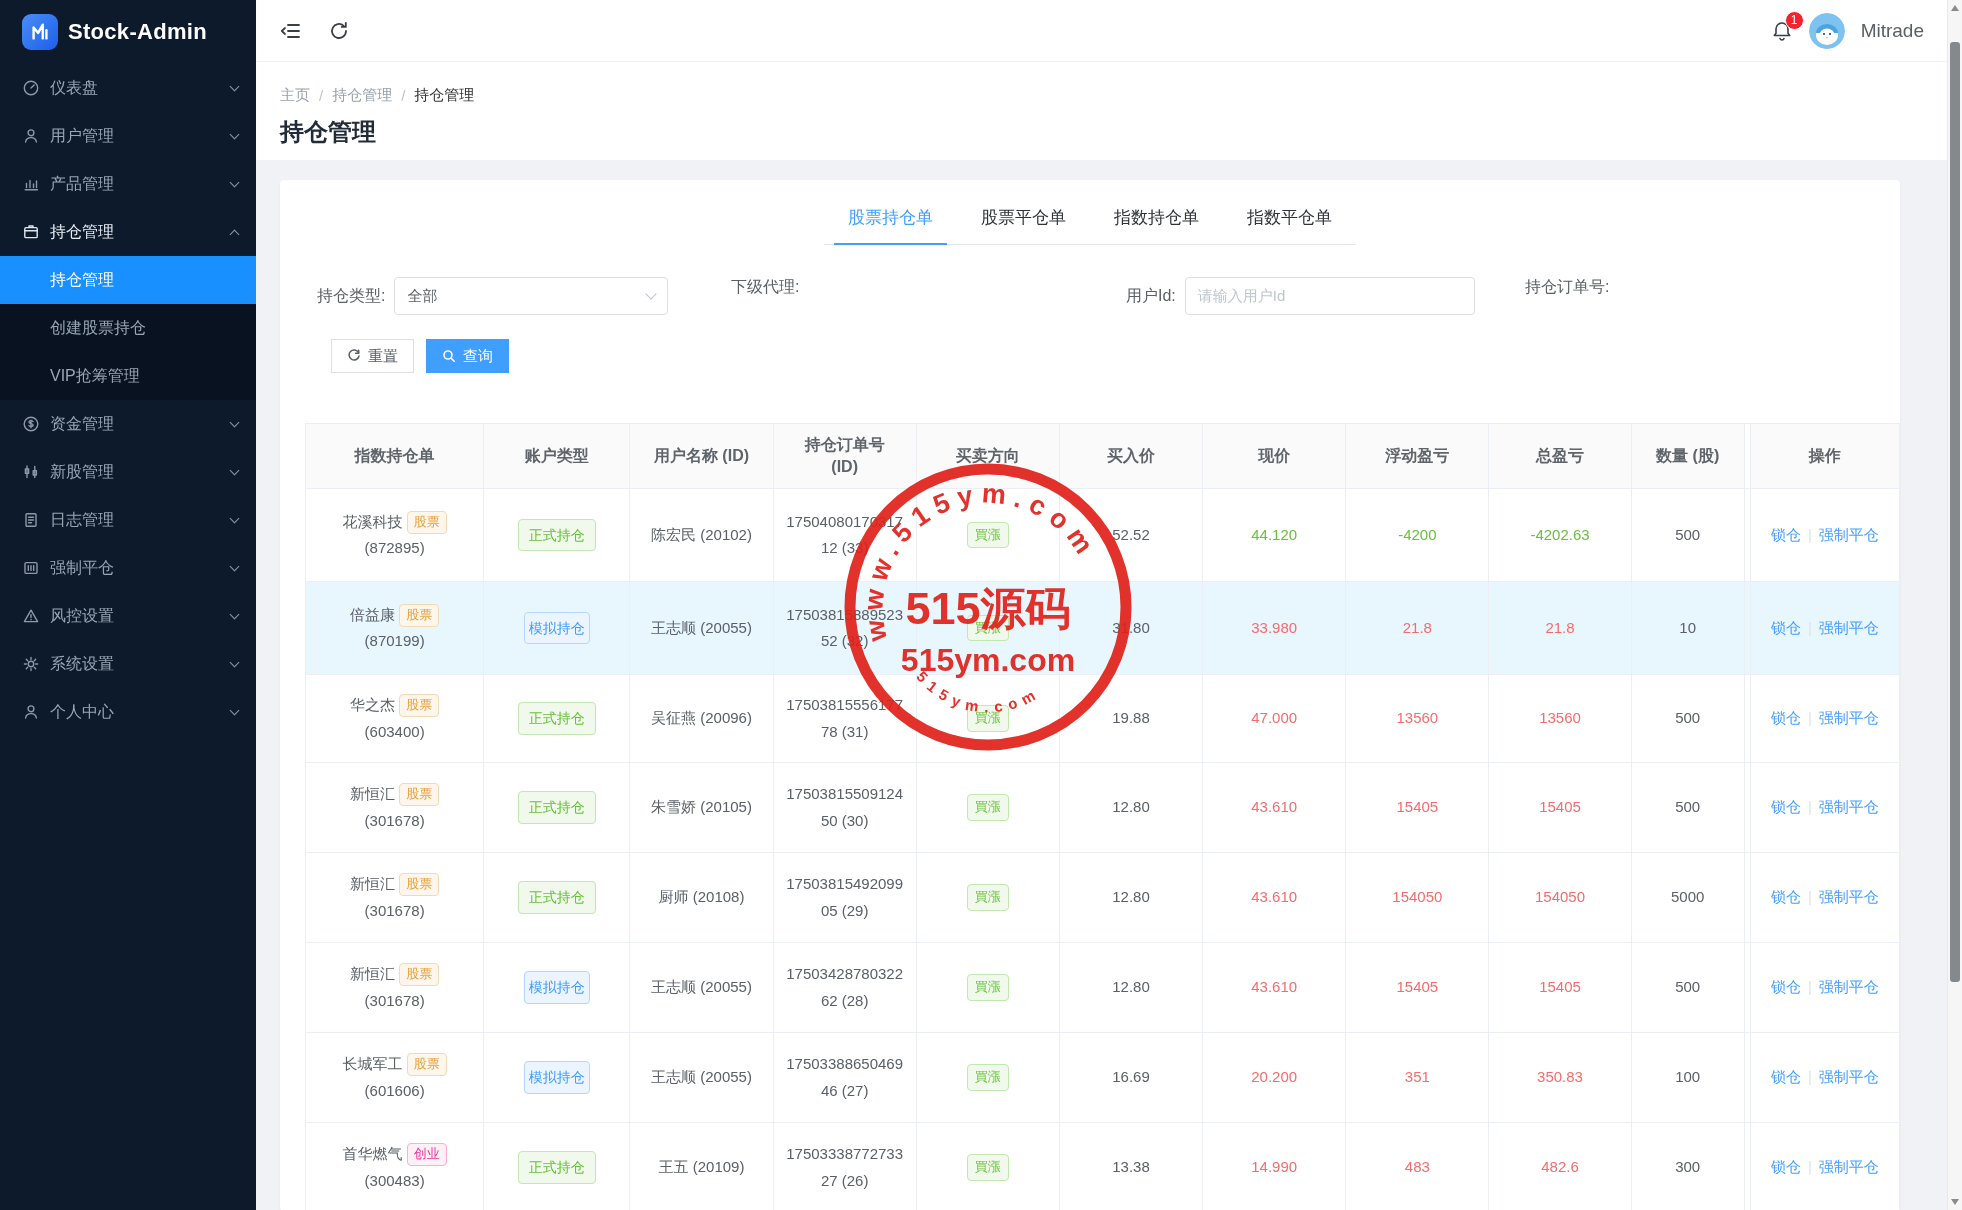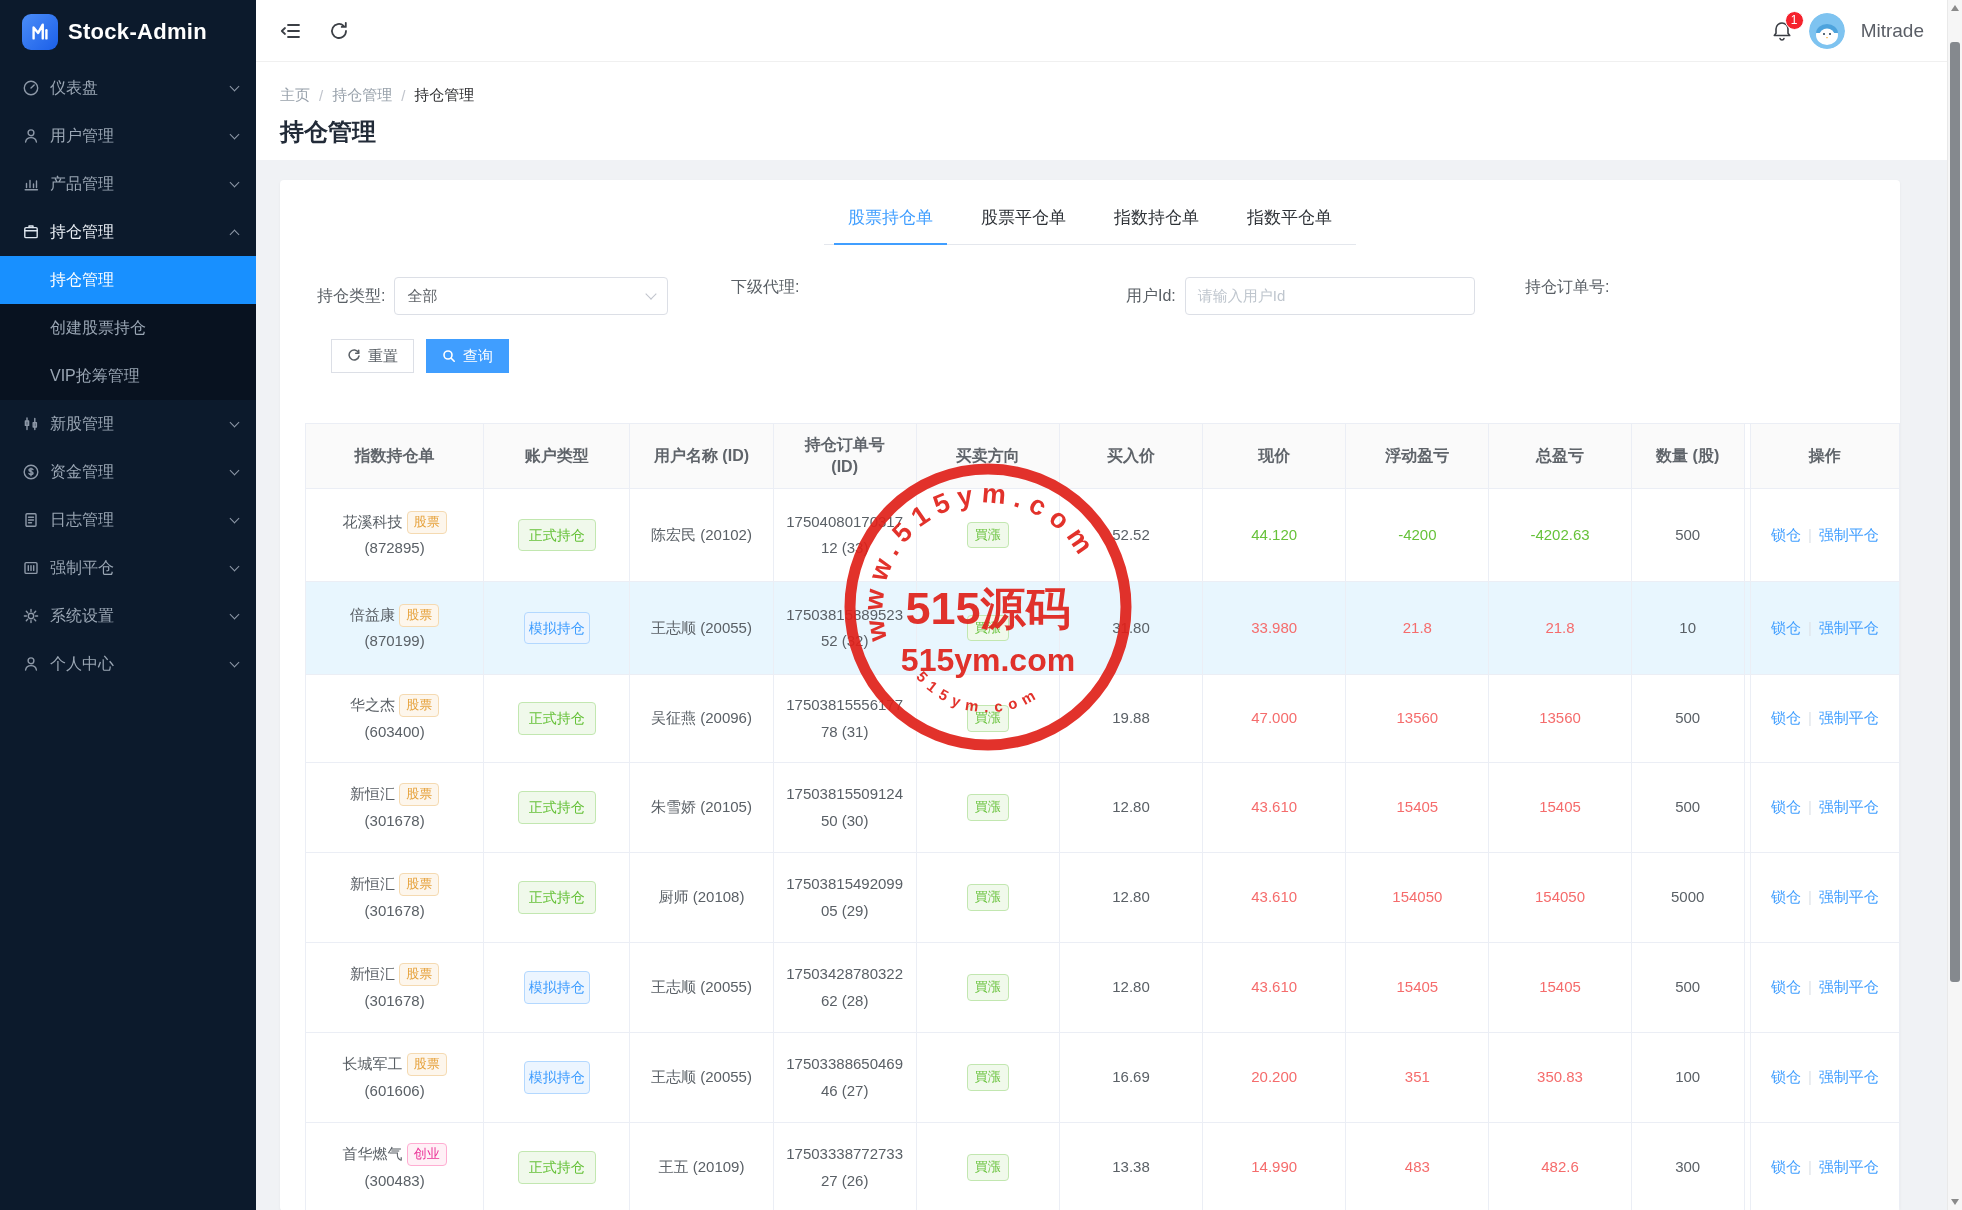--- a/index.html
+++ b/index.html
@@ -158,62 +158,72 @@
     <span class="chev up"></span>
   </div>
 <div class="submenu">
           <div class="subitem active">持仓管理</div>
           <div class="subitem">创建股票持仓</div>
           <div class="subitem">VIP抢筹管理</div>
         </div>
   <div class="mitem">
     <span class="mi">
             <svg viewBox="0 0 18 18" fill="none" stroke="currentColor" stroke-width="1.4" stroke-linecap="round" stroke-linejoin="round">
+              <circle cx="9" cy="9" r="6.8"></circle>
+              <path d="M9 5.2v7.6M11 6.6c-.5-.7-1.2-1-2-1-1.1 0-2 .6-2 1.5s.9 1.3 2 1.5 2 .6 2 1.5-.9 1.5-2 1.5c-.8 0-1.5-.3-2-1"></path>
+            </svg>
+          </span>
+    <span class="mlabel">资金管理</span>
+    <span class="chev"></span>
+  </div>
+
+  <div class="mitem">
+    <span class="mi">
+            <svg viewBox="0 0 18 18" fill="none" stroke="currentColor" stroke-width="1.4" stroke-linecap="round" stroke-linejoin="round">
               <path d="M5 3v11.5M12.8 3.5v11"></path>
               <rect x="3.4" y="6" width="3.2" height="4.4"></rect>
               <rect x="11.2" y="7.6" width="3.2" height="4.4"></rect>
             </svg>
           </span>
     <span class="mlabel">新股管理</span>
     <span class="chev"></span>
   </div>
 
   <div class="mitem">
     <span class="mi">
             <svg viewBox="0 0 18 18" fill="none" stroke="currentColor" stroke-width="1.4" stroke-linecap="round" stroke-linejoin="round">
-              <circle cx="9" cy="9" r="6.8"></circle>
-              <path d="M9 5.2v7.6M11 6.6c-.5-.7-1.2-1-2-1-1.1 0-2 .6-2 1.5s.9 1.3 2 1.5 2 .6 2 1.5-.9 1.5-2 1.5c-.8 0-1.5-.3-2-1"></path>
-            </svg>
-          </span>
-    <span class="mlabel">资金管理</span>
-    <span class="chev"></span>
-  </div>
-
-  <div class="mitem">
-    <span class="mi">
-            <svg viewBox="0 0 18 18" fill="none" stroke="currentColor" stroke-width="1.4" stroke-linecap="round" stroke-linejoin="round">
               <rect x="4" y="2.8" width="10" height="12.4" rx="1"></rect>
               <path d="M6.5 6.3h5M6.5 9h5M6.5 11.7h3"></path>
             </svg>
           </span>
     <span class="mlabel">日志管理</span>
     <span class="chev"></span>
   </div>
 
   <div class="mitem">
     <span class="mi">
             <svg viewBox="0 0 18 18" fill="none" stroke="currentColor" stroke-width="1.4" stroke-linecap="round" stroke-linejoin="round">
               <rect x="3" y="3.6" width="12" height="10.8" rx="1.2"></rect>
               <path d="M6.3 6.6v4.8M9 6.6v4.8M11.7 6.6v4.8"></path>
             </svg>
           </span>
     <span class="mlabel">强制平仓</span>
     <span class="chev"></span>
   </div>
 
+  <div class="mitem">
+    <span class="mi">
+            <svg viewBox="0 0 18 18" fill="none" stroke="currentColor" stroke-width="1.4" stroke-linecap="round" stroke-linejoin="round">
+              <path d="M9 3.2 15.6 14.6H2.4z"></path>
+              <path d="M9 7.6v3M9 12.4v.4"></path>
+            </svg>
+          </span>
+    <span class="mlabel">风控设置</span>
+    <span class="chev"></span>
+  </div>
 
   <div class="mitem">
     <span class="mi">
             <svg viewBox="0 0 18 18" fill="none" stroke="currentColor" stroke-width="1.4" stroke-linecap="round" stroke-linejoin="round">
               <circle cx="9" cy="9" r="2.7"></circle>
               <path d="M9 2.4v2M9 13.6v2M2.4 9h2M13.6 9h2M4.3 4.3l1.4 1.4M12.3 12.3l1.4 1.4M13.7 4.3l-1.4 1.4M5.7 12.3l-1.4 1.4"></path>
             </svg>
           </span>
     <span class="mlabel">系统设置</span>
     <span class="chev"></span>

